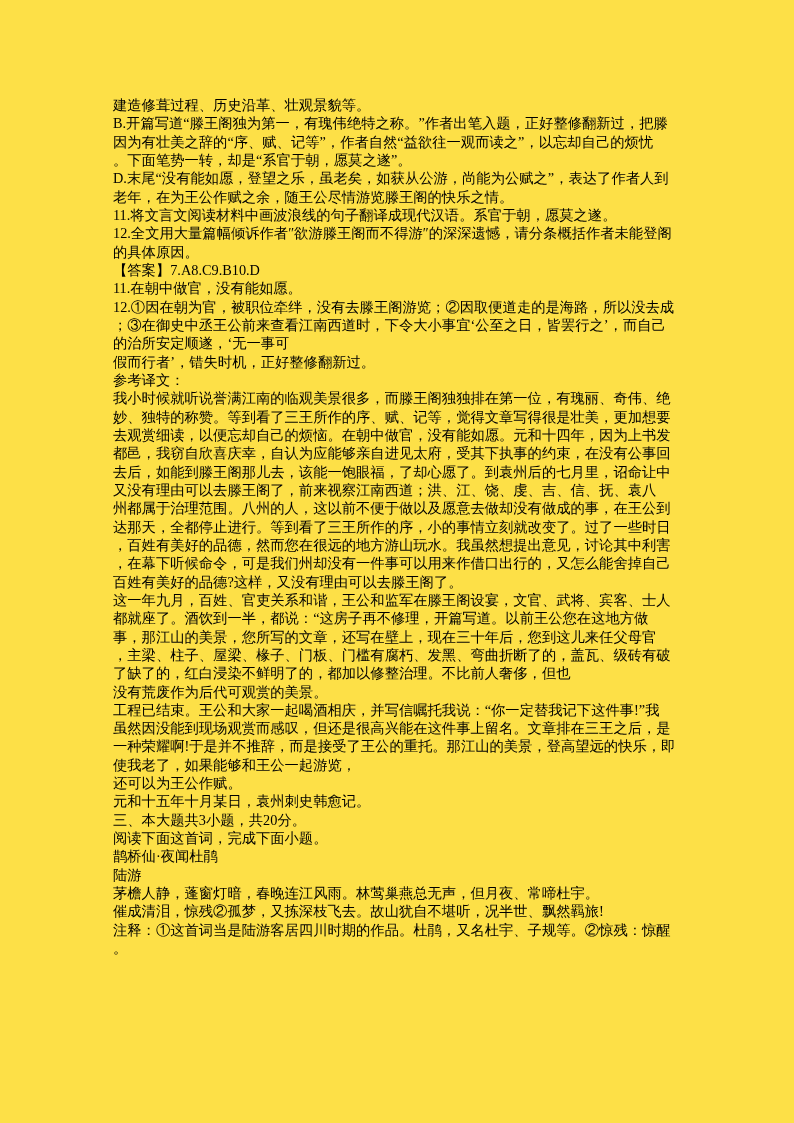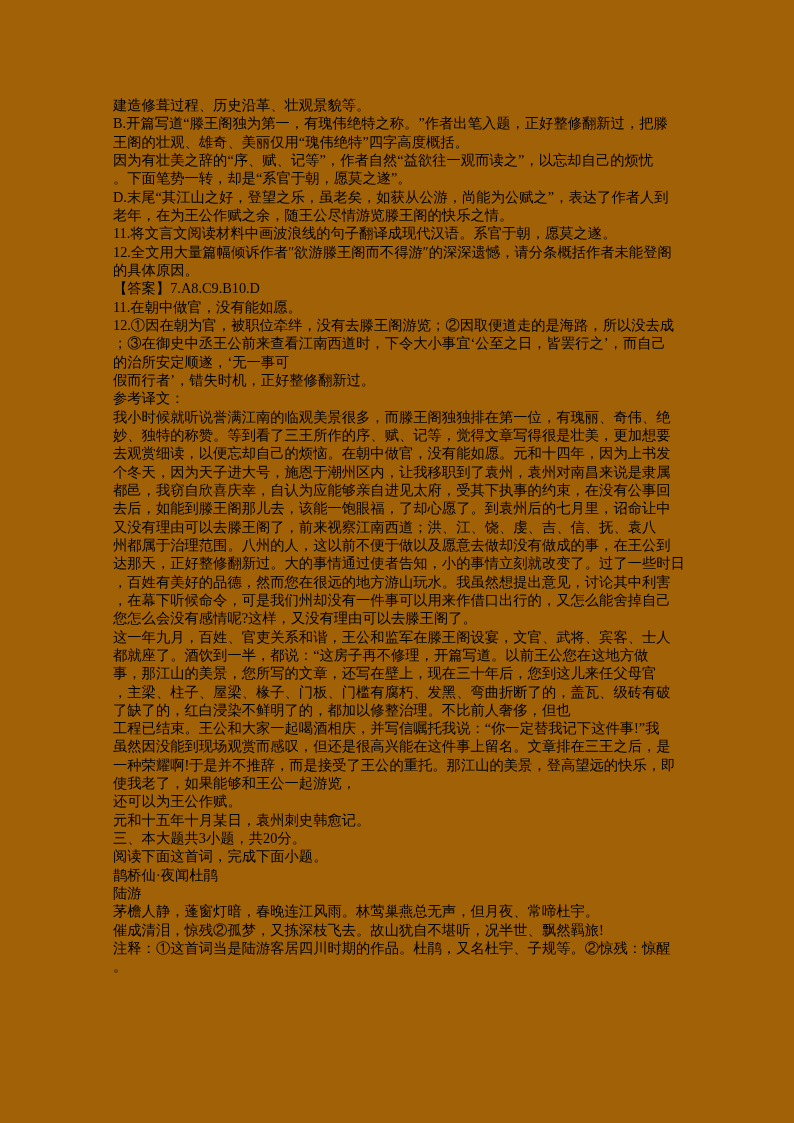--- a/index.html
+++ b/index.html
@@ -4,21 +4,21 @@
 <style>
   html, body {
     margin: 0;
     padding: 0;
     background: #ffffff;
   }
   .page {
     position: relative;
     width: 794px;
     height: 1123px;
-    background: #a16207;
+    background: #fde047;
     overflow: hidden;
   }
   .doc-lines {
     position: absolute;
     left: 113px;
     top: 96px;
     width: 570px;
     font-family: "Liberation Serif", "DejaVu Serif", serif;
     font-size: 14.3px;
     color: #000000;
@@ -32,52 +32,51 @@
   }
 </style>
 </head>
 <body>
 
 <div class="page">
   <div class="doc-lines">
 
   <div class="line">建造修葺过程、历史沿革、壮观景貌等。</div>
       <div class="line">B.开篇写道“滕王阁独为第一，有瑰伟绝特之称。”作者出笔入题，正好整修翻新过，把滕</div>
-      <div class="line">王阁的壮观、雄奇、美丽仅用“瑰伟绝特”四字高度概括。</div>
       <div class="line">因为有壮美之辞的“序、赋、记等”，作者自然“益欲往一观而读之”，以忘却自己的烦忧</div>
       <div class="line">。下面笔势一转，却是“系官于朝，愿莫之遂”。</div>
-      <div class="line">D.末尾“其江山之好，登望之乐，虽老矣，如获从公游，尚能为公赋之”，表达了作者人到</div>
+      <div class="line">D.末尾“没有能如愿，登望之乐，虽老矣，如获从公游，尚能为公赋之”，表达了作者人到</div>
       <div class="line">老年，在为王公作赋之余，随王公尽情游览滕王阁的快乐之情。</div>
       <div class="line">11.将文言文阅读材料中画波浪线的句子翻译成现代汉语。系官于朝，愿莫之遂。</div>
       <div class="line">12.全文用大量篇幅倾诉作者″欲游滕王阁而不得游″的深深遗憾，请分条概括作者未能登阁</div>
       <div class="line">的具体原因。</div>
       <div class="line">【答案】7.A8.C9.B10.D</div>
       <div class="line">11.在朝中做官，没有能如愿。</div>
       <div class="line">12.①因在朝为官，被职位牵绊，没有去滕王阁游览；②因取便道走的是海路，所以没去成</div>
       <div class="line">；③在御史中丞王公前来查看江南西道时，下令大小事宜‘公至之日，皆罢行之’，而自己</div>
       <div class="line">的治所安定顺遂，‘无一事可</div>
       <div class="line">假而行者’，错失时机，正好整修翻新过。</div>
       <div class="line">参考译文：</div>
       <div class="line">我小时候就听说誉满江南的临观美景很多，而滕王阁独独排在第一位，有瑰丽、奇伟、绝</div>
       <div class="line">妙、独特的称赞。等到看了三王所作的序、赋、记等，觉得文章写得很是壮美，更加想要</div>
       <div class="line">去观赏细读，以便忘却自己的烦恼。在朝中做官，没有能如愿。元和十四年，因为上书发</div>
-      <div class="line">个冬天，因为天子进大号，施恩于潮州区内，让我移职到了袁州，袁州对南昌来说是隶属</div>
       <div class="line">都邑，我窃自欣喜庆幸，自认为应能够亲自进见太府，受其下执事的约束，在没有公事回</div>
       <div class="line">去后，如能到滕王阁那儿去，该能一饱眼福，了却心愿了。到袁州后的七月里，诏命让中</div>
       <div class="line">又没有理由可以去滕王阁了，前来视察江南西道；洪、江、饶、虔、吉、信、抚、袁八</div>
       <div class="line">州都属于治理范围。八州的人，这以前不便于做以及愿意去做却没有做成的事，在王公到</div>
-      <div class="line">达那天，正好整修翻新过。大的事情通过使者告知，小的事情立刻就改变了。过了一些时日</div>
+      <div class="line">达那天，全都停止进行。等到看了三王所作的序，小的事情立刻就改变了。过了一些时日</div>
       <div class="line">，百姓有美好的品德，然而您在很远的地方游山玩水。我虽然想提出意见，讨论其中利害</div>
       <div class="line">，在幕下听候命令，可是我们州却没有一件事可以用来作借口出行的，又怎么能舍掉自己</div>
-      <div class="line">您怎么会没有感情呢?这样，又没有理由可以去滕王阁了。</div>
+      <div class="line">百姓有美好的品德?这样，又没有理由可以去滕王阁了。</div>
       <div class="line">这一年九月，百姓、官吏关系和谐，王公和监军在滕王阁设宴，文官、武将、宾客、士人</div>
       <div class="line">都就座了。酒饮到一半，都说：“这房子再不修理，开篇写道。以前王公您在这地方做</div>
       <div class="line">事，那江山的美景，您所写的文章，还写在壁上，现在三十年后，您到这儿来任父母官</div>
       <div class="line">，主梁、柱子、屋梁、椽子、门板、门槛有腐朽、发黑、弯曲折断了的，盖瓦、级砖有破</div>
       <div class="line">了缺了的，红白浸染不鲜明了的，都加以修整治理。不比前人奢侈，但也</div>
+      <div class="line">没有荒废作为后代可观赏的美景。</div>
       <div class="line">工程已结束。王公和大家一起喝酒相庆，并写信嘱托我说：“你一定替我记下这件事!”我</div>
       <div class="line">虽然因没能到现场观赏而感叹，但还是很高兴能在这件事上留名。文章排在三王之后，是</div>
       <div class="line">一种荣耀啊!于是并不推辞，而是接受了王公的重托。那江山的美景，登高望远的快乐，即</div>
       <div class="line">使我老了，如果能够和王公一起游览，</div>
       <div class="line">还可以为王公作赋。</div>
       <div class="line">元和十五年十月某日，袁州刺史韩愈记。</div>
       <div class="line">三、本大题共3小题，共20分。</div>
       <div class="line">阅读下面这首词，完成下面小题。</div>
       <div class="line">鹊桥仙·夜闻杜鹃</div>
       <div class="line">陆游</div>

